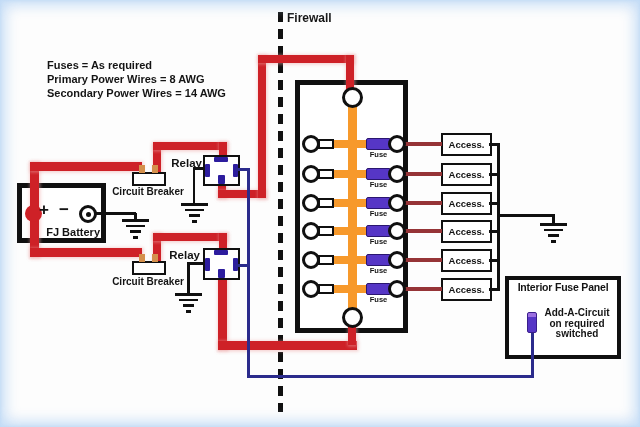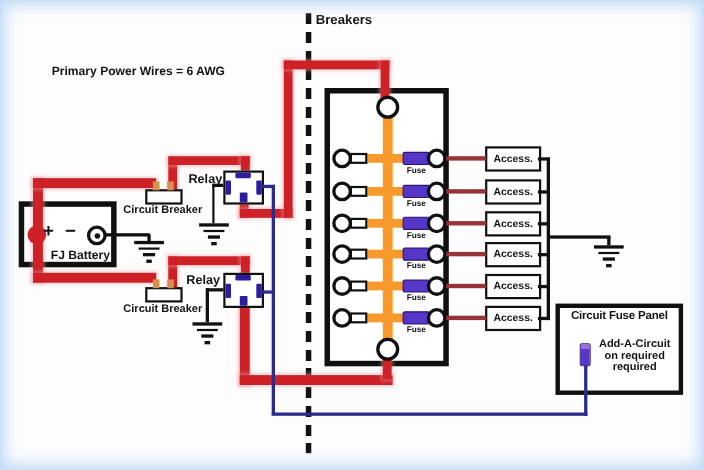--- a/index.html
+++ b/index.html
@@ -42,25 +42,27 @@
   .gnd i:nth-child(2){width:19px;}
   .gnd i:nth-child(3){width:11px;}
   .gnd i:nth-child(4){width:5px;}
 </style>
 </head>
 <body>
 
 <div class="frame">
 
   <div class="lbl" style="left:47px;top:58px;font-size:11px;line-height:14px;">
-    <div>Primary Power Wires = 6 AWG</div>
+    <div>Fuses = As required</div>
+    <div>Primary Power Wires = 8 AWG</div>
+    <div>Secondary Power Wires = 14 AWG</div>
   </div>
 
   <div class="dash"></div>
-  <div class="lbl" style="left:287px;top:11px;font-size:12px;">Breakers</div>
+  <div class="lbl" style="left:287px;top:11px;font-size:12px;">Firewall</div>
 
   <div class="blk" style="left:88px;top:212px;width:48px;height:2.5px;"></div>
   <div class="blk" style="left:134px;top:213px;width:2.5px;height:7px;"></div>
   <div class="gnd" style="left:122px;top:219px;">
       <i></i>
       <i></i>
       <i></i>
       <i></i>
     </div>
 
@@ -220,21 +222,21 @@
     </div>
   <div class="stub" style="top:288px;"></div>
 
   <div class="wire blue" style="left:236px;top:168px;width:14px;height:3px;"></div>
   <div class="wire blue" style="left:247px;top:168px;width:3px;height:209px;"></div>
   <div class="wire blue" style="left:236px;top:264px;width:14px;height:3px;"></div>
   <div class="wire blue" style="left:247px;top:375px;width:287px;height:3px;"></div>
   <div class="wire blue" style="left:531px;top:332px;width:3px;height:46px;"></div>
 
   <div class="box" style="left:505px;top:276px;width:116px;height:83px;border-width:4px;z-index:3;"></div>
-  <div class="lbl" style="left:505px;top:281px;width:116px;text-align:center;font-size:10.5px;letter-spacing:-0.2px;">Circuit Fuse Panel</div>
+  <div class="lbl" style="left:505px;top:281px;width:116px;text-align:center;font-size:10.5px;letter-spacing:-0.2px;">Interior Fuse Panel</div>
   <div class="lbl" style="left:538px;top:308px;width:78px;text-align:center;font-size:10px;line-height:10.5px;">
     <div>Add-A-Circuit</div>
     <div>on required</div>
-    <div>required</div>
+    <div>switched</div>
   </div>
   <div class="abs" style="left:527px;top:312px;width:10px;height:21px;background:linear-gradient(#9B6FE0 0 4px, var(--fuse) 4px);border:1.5px solid #3A1E8C;border-radius:2px;box-sizing:border-box;z-index:9;"></div>
 
 </div>
 
 </body></html>

